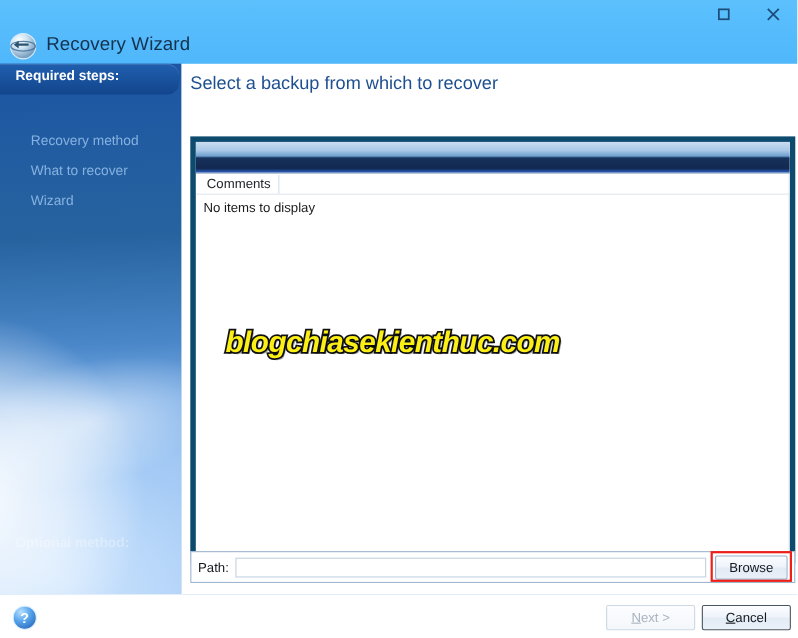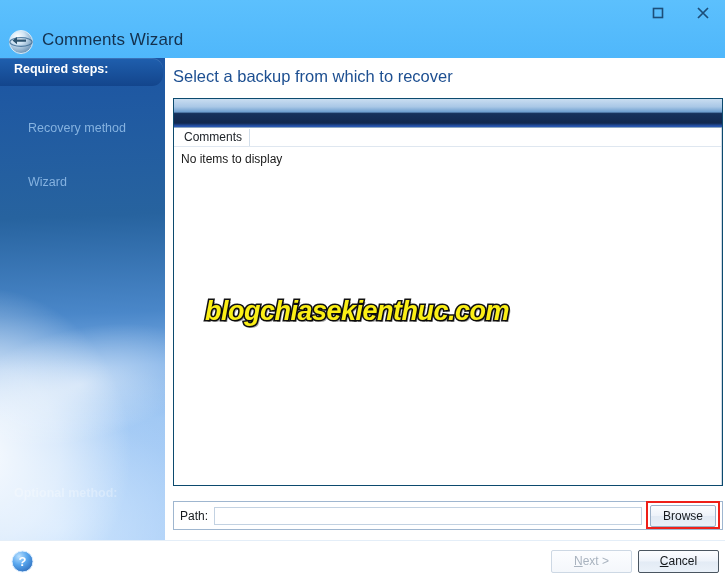--- a/index.html
+++ b/index.html
@@ -147,24 +147,24 @@
     position: absolute;
     left: 8px; top: 9px;
     font-size: 16.5px;
     color: #1d4f91;
     white-space: nowrap;
   }
 
   
   .listview {
     position: absolute;
-    left: 8px; top: 40px;
+    left: 8px; top: 66px;
     width: 550px;
     height: 388px;
-    border: 1px solid #0c4a6e;
+    border: 5px solid #0c4a6e;
     background: #ffffff;
     box-sizing: border-box;
     overflow: hidden;
   }
   .lv-toolbar {
     position: absolute;
     left: 0; top: 0;
     width: 100%;
     height: 29px;
     background: linear-gradient(180deg, #c9ddf1 0%, #a9c7e6 28%, #6e9fd0 46%, #16315c 52%, #12294f 86%, #2551a8 96%, #2e5cb8 100%);
@@ -336,21 +336,21 @@
             <stop offset="0%" stop-color="#ffffff"></stop>
             <stop offset="42%" stop-color="#cfe4f4"></stop>
             <stop offset="100%" stop-color="#6d93b5"></stop>
           </radialGradient>
         </defs>
         <circle cx="13" cy="13" r="11.5" fill="url(#gl)" stroke="#d9ecfa" stroke-width="1"></circle>
         <ellipse cx="13" cy="13" rx="11.2" ry="4.4" fill="none" stroke="#3f6f97" stroke-width="1.1" opacity="0.85"></ellipse>
         <path d="M18 10.5 L9 10.5 L9 8 L4.5 11.6 L9 15.2 L9 12.7 L18 12.7 Z" fill="#2c536f"></path>
       </svg>
     </div>
-    <div class="titlebar-text">Comments Wizard</div>
+    <div class="titlebar-text">Recovery Wizard</div>
 
     <div class="winbtn winbtn-max">
       <svg width="12" height="12" viewBox="0 0 12 12">
         <rect x="1.5" y="1.5" width="9" height="9" fill="none" stroke="#1c4e79" stroke-width="1.6"></rect>
       </svg>
     </div>
     <div class="winbtn winbtn-close">
       <svg width="13" height="13" viewBox="0 0 13 13">
         <path d="M1.5 1.5 L11.5 11.5 M11.5 1.5 L1.5 11.5" stroke="#1c4e79" stroke-width="1.7" fill="none"></path>
       </svg>
@@ -362,20 +362,23 @@
 
     <div class="req-band">
       <div class="req-band-label">Required steps:</div>
     </div>
 
 
     <div class="step step-dim" style="top:60px;">
       <span class="step-label">Recovery method</span>
     </div>
 
+    <div class="step step-dim" style="top:87px;">
+      <span class="step-label">What to recover</span>
+    </div>
 
     <div class="step step-dim" style="top:114px;">
       <span class="step-label">Wizard</span>
     </div>
 
     <div class="optional-band">Optional method:</div>
 
   </div>
 
   <div class="main">

